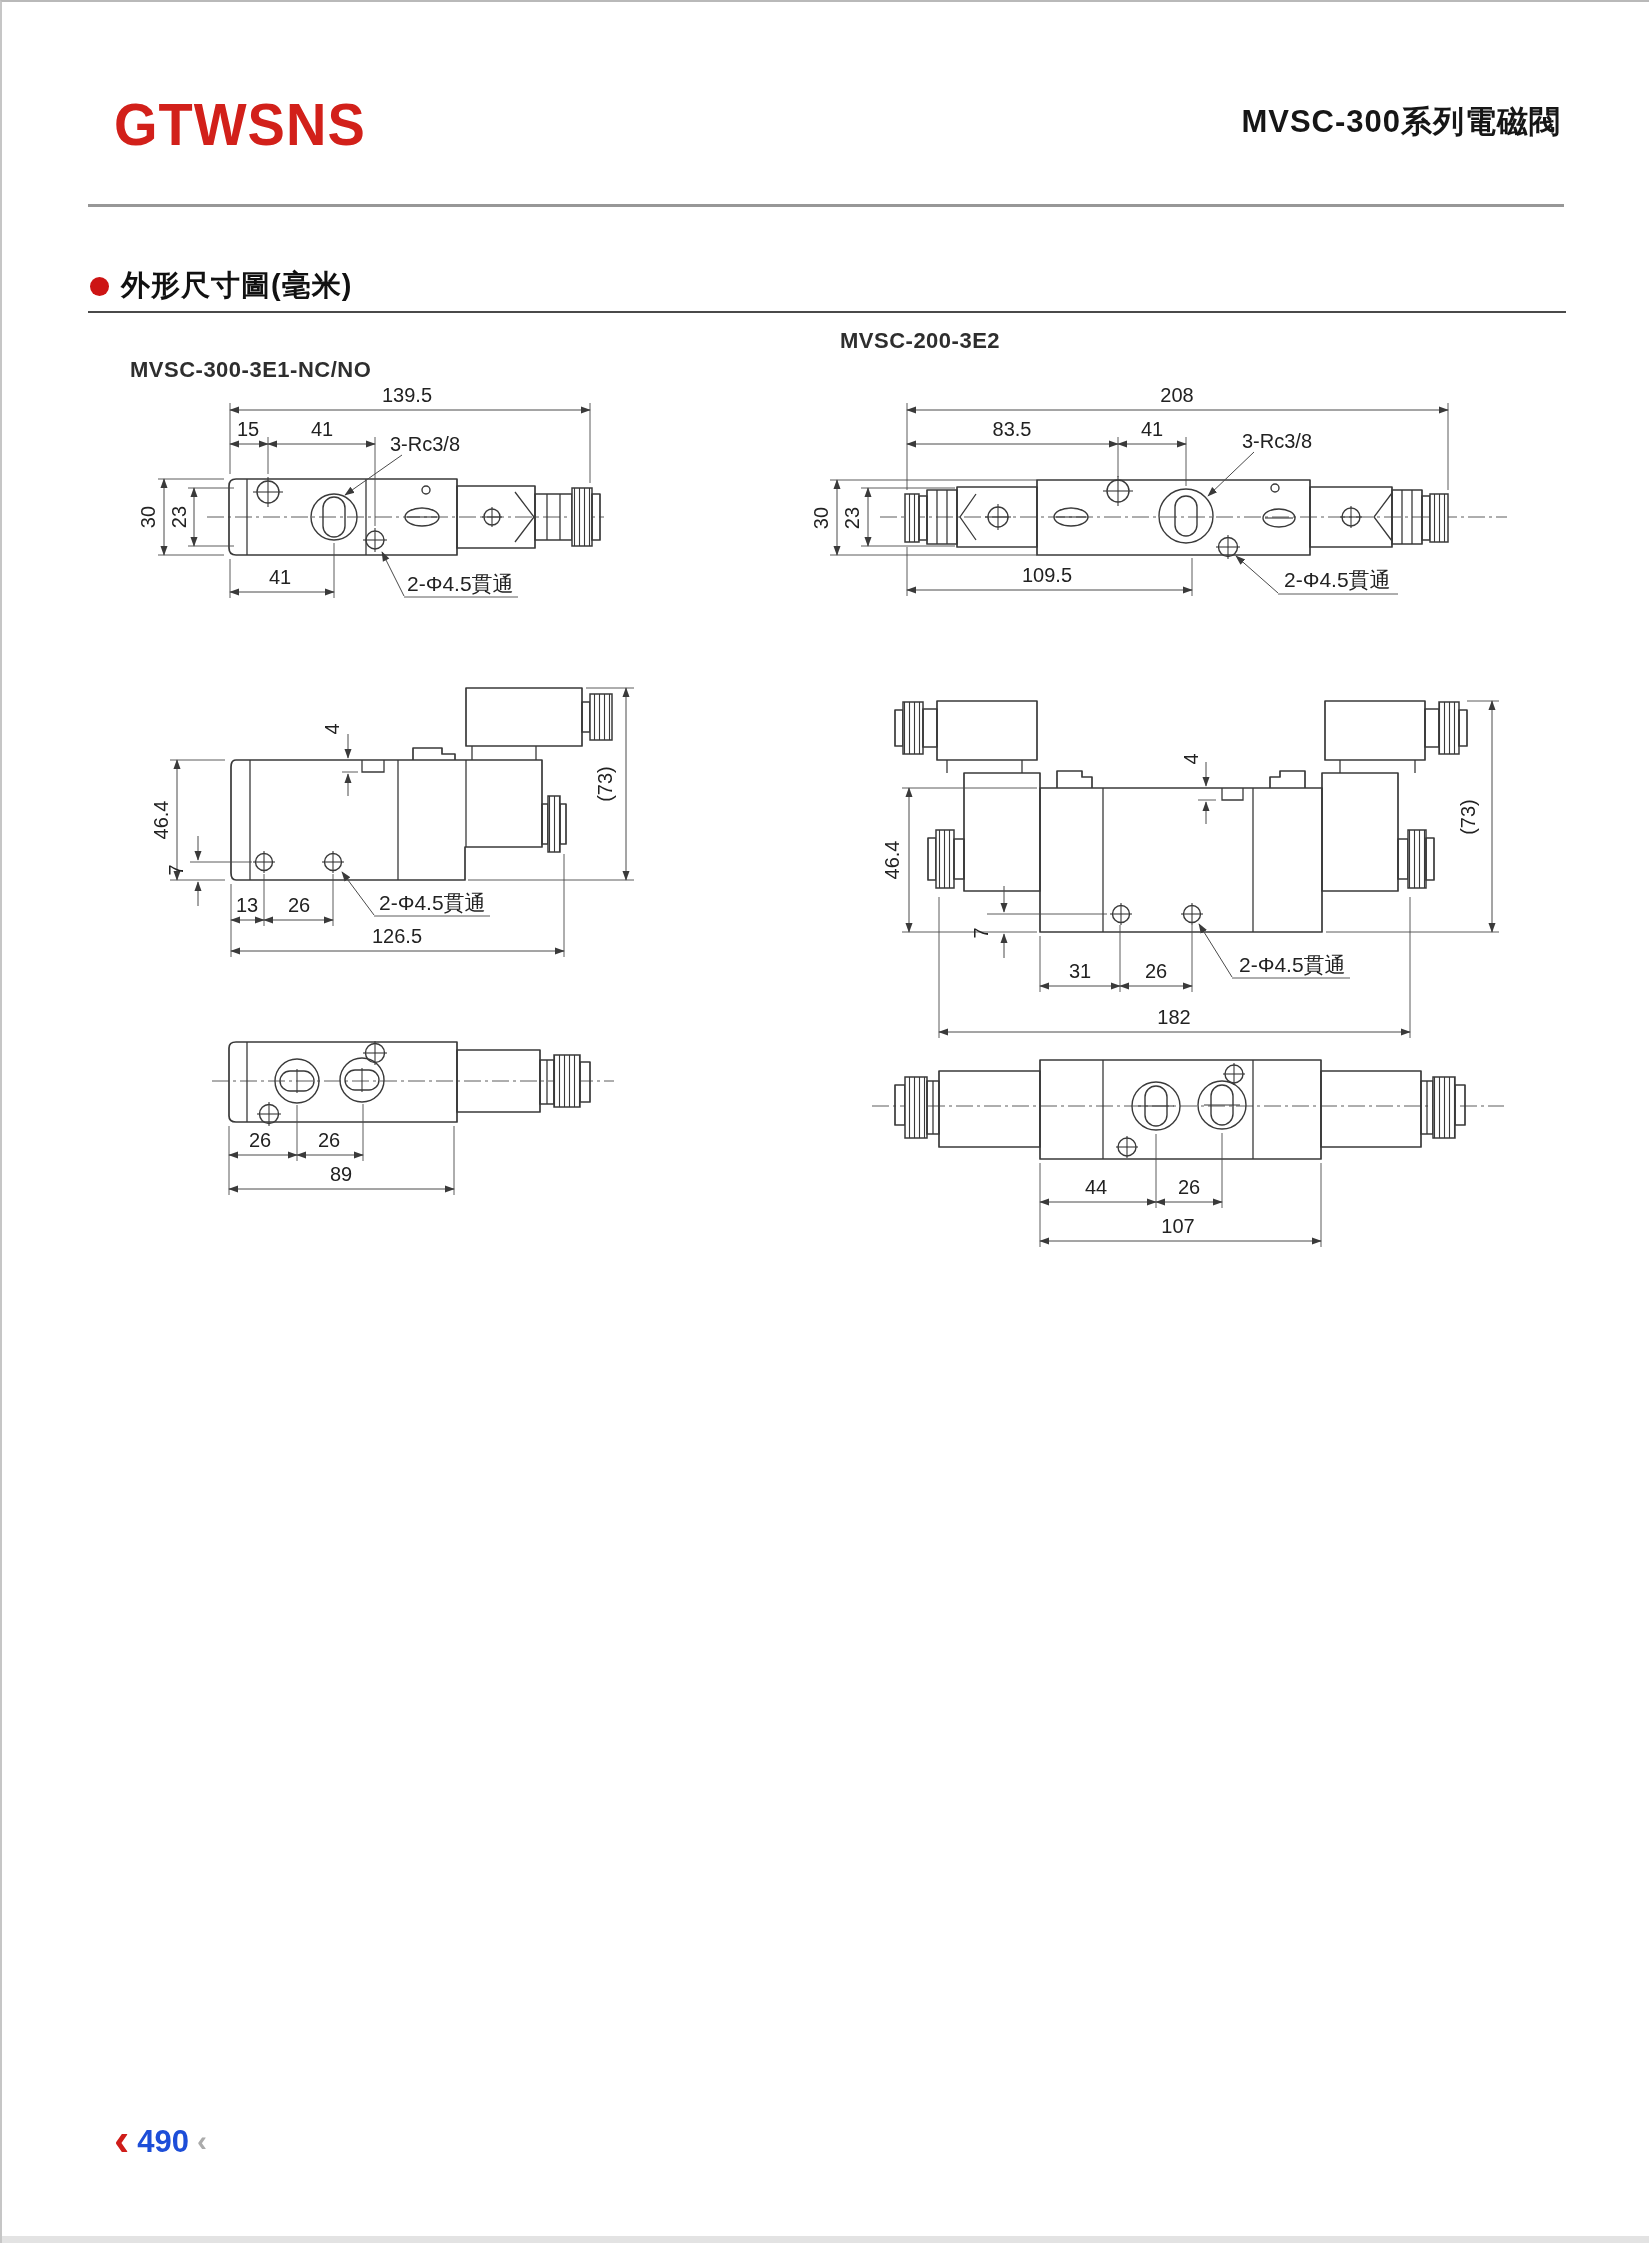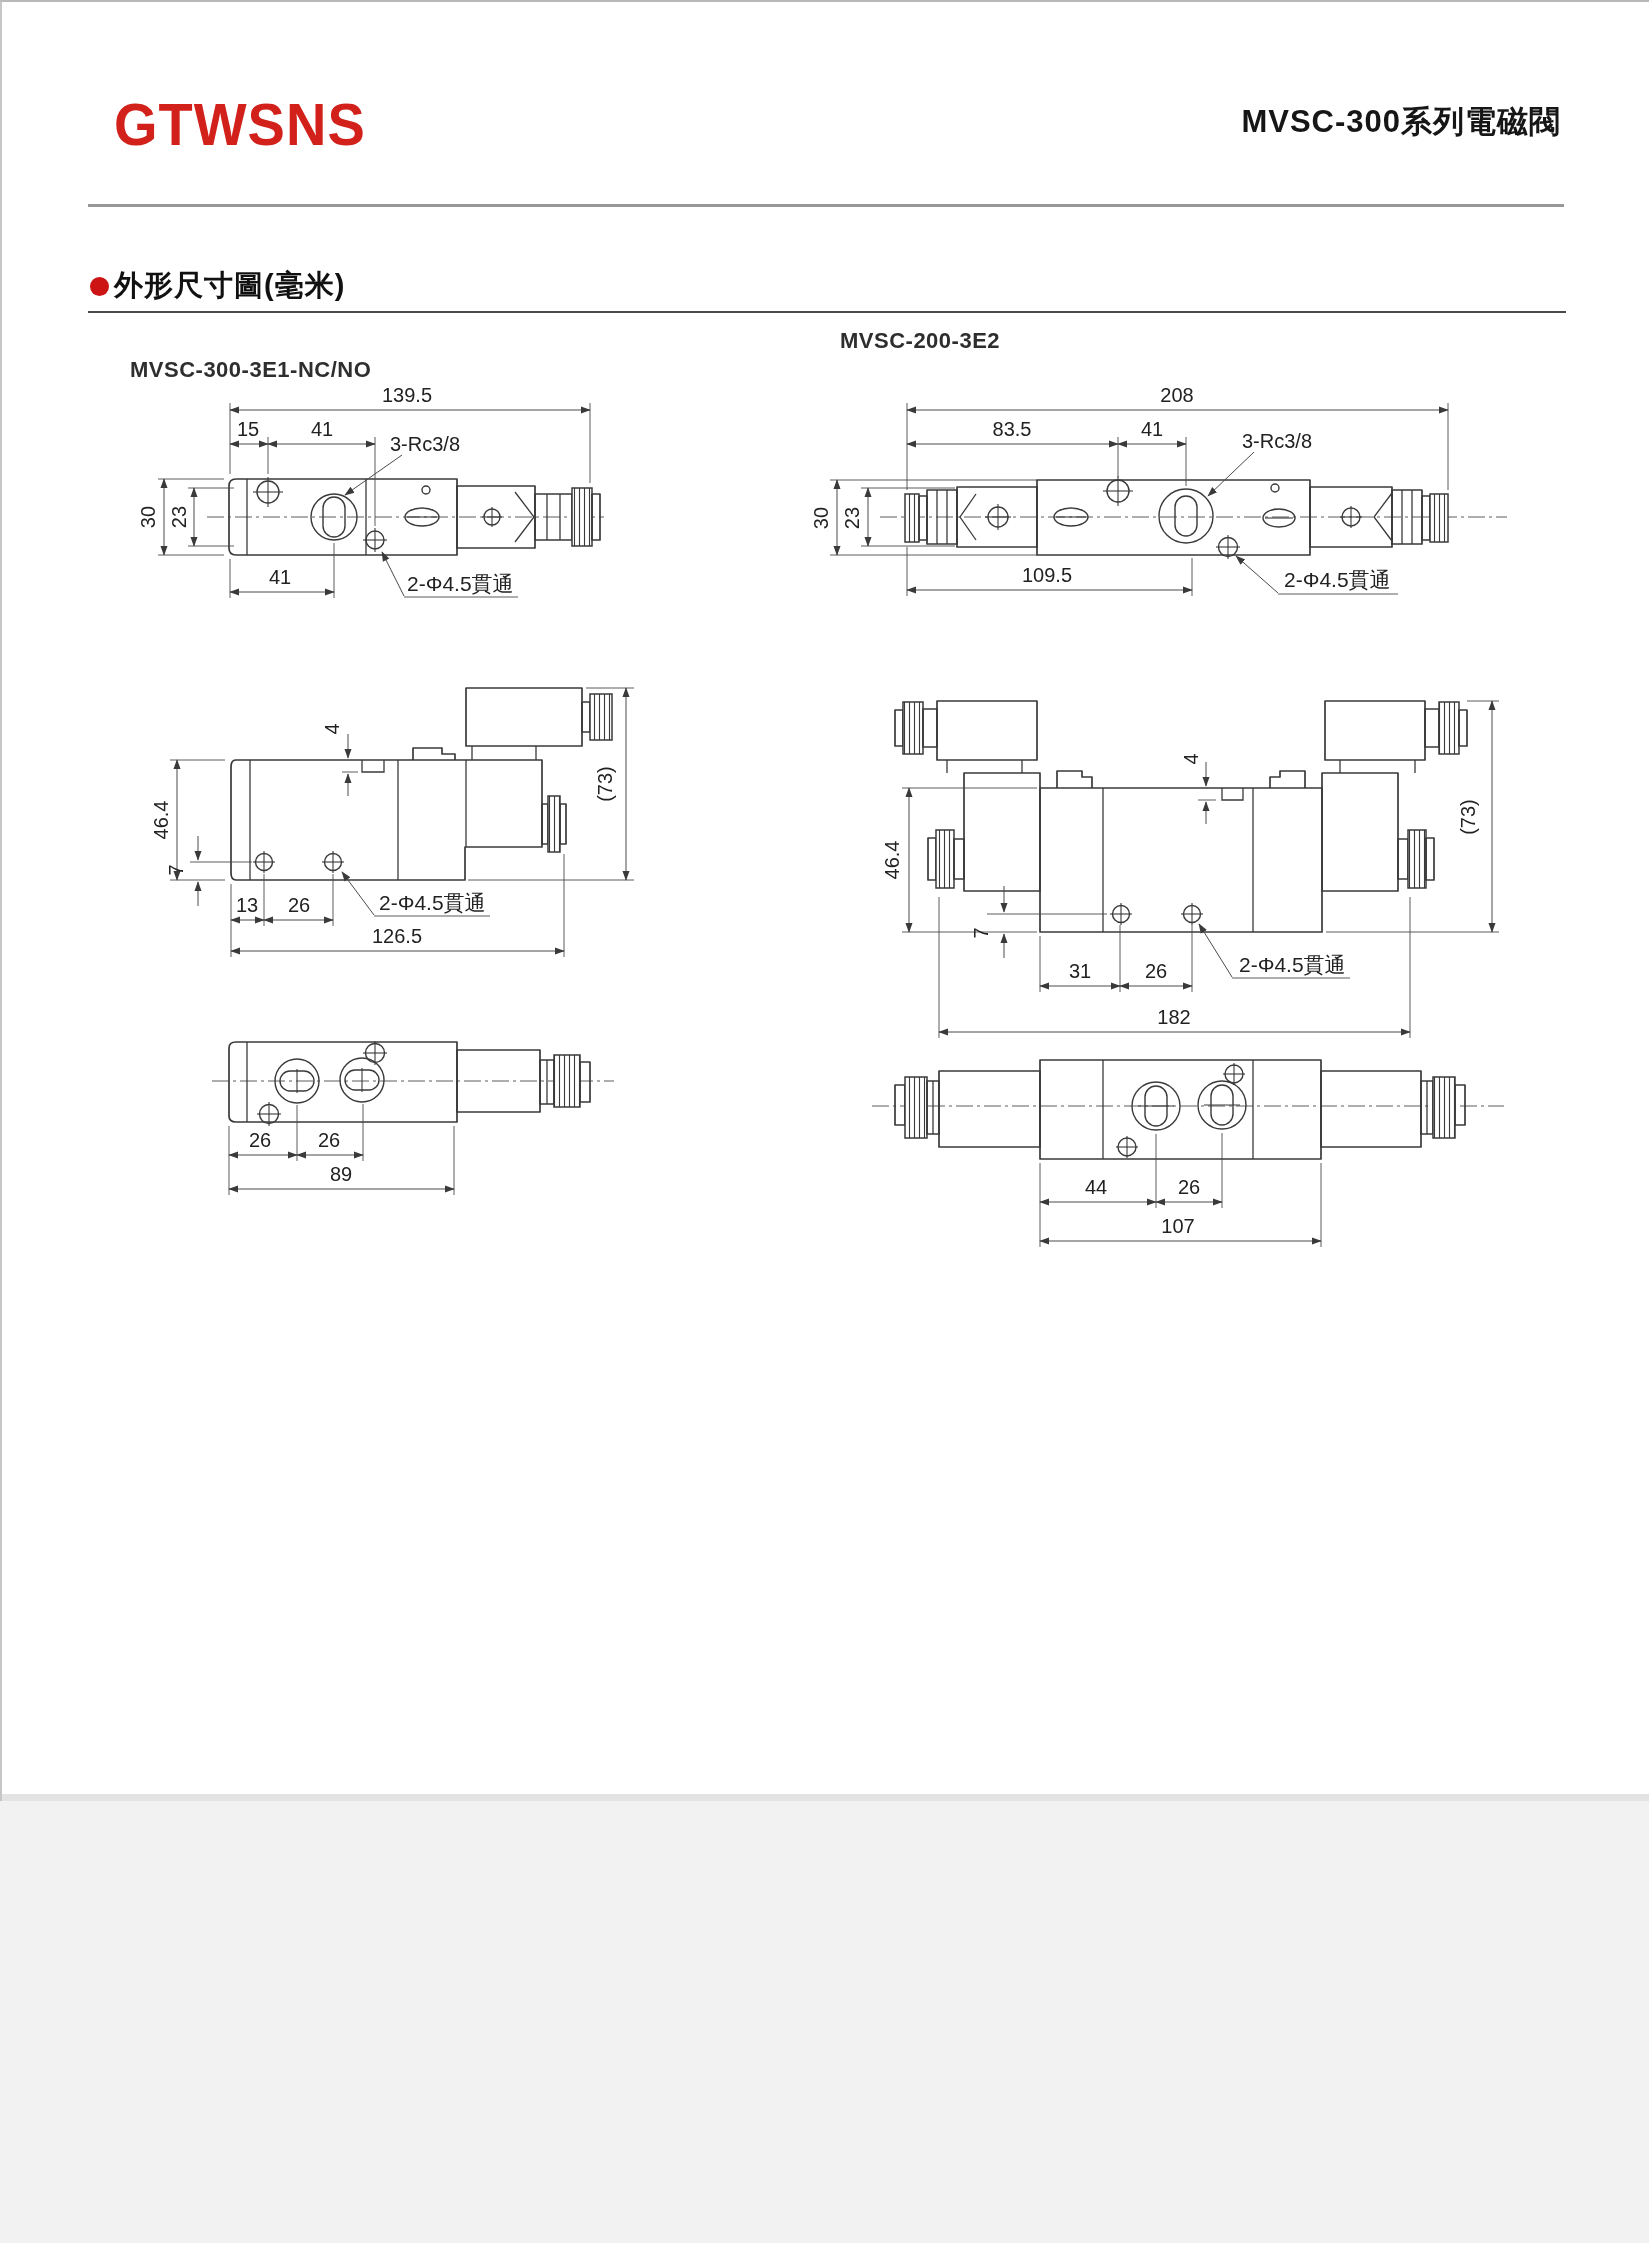--- a/index.html
+++ b/index.html
@@ -1,30 +1,30 @@
 <!DOCTYPE html>
 <html><head>
 <meta charset="utf-8">
 <style>
   html,body{margin:0;padding:0;background:#f2f2f2;}
   .page{
-    position:relative;width:1649px;height:1801px;background:#ffffff;
+    position:relative;width:1649px;height:2243px;background:#ffffff;
     font-family:"Liberation Sans",sans-serif;overflow:hidden;
     border-top:2px solid #b9b9b9;border-left:2px solid #c6c6c6;box-sizing:border-box;
   }
   .brand{
     position:absolute;left:112px;top:88px;font-size:56px;font-weight:800;
     letter-spacing:1px;color:#d2201a;transform:scaleY(1.05);transform-origin:left top;
   }
   .header-title{
     position:absolute;right:88px;top:99px;font-size:31px;font-weight:700;color:#161616;
     letter-spacing:1px;
   }
   .header-rule{position:absolute;left:86px;top:202px;width:1476px;height:3px;background:#979797;}
-  .section-row{position:absolute;left:88px;top:264px;display:flex;align-items:center;gap:5px;}
+  .section-row{position:absolute;left:88px;top:264px;display:flex;align-items:center;gap:12px;}
   .red-dot{width:19px;height:19px;border-radius:50%;background:#cd1414;flex:0 0 auto;}
   .section-title{font-size:29px;font-weight:700;color:#111;letter-spacing:1px;}
   .section-rule{position:absolute;left:86px;top:309px;width:1478px;height:2px;background:#4a4a4a;}
   .dwg-label{position:absolute;font-size:22px;font-weight:600;color:#2e2e2e;letter-spacing:0.5px;}
   .dwg-label.left{left:128px;top:326px;margin-top:29px;}
   .dwg-label.right{left:838px;top:326px;}
   .drawing-layer{position:absolute;left:0;top:0;width:1649px;height:2243px;}
   .footer{position:absolute;left:112px;top:2120px;display:flex;align-items:center;gap:8px;}
   .footer .chev-red{color:#cf1d1a;font-size:46px;font-weight:700;line-height:1;margin-top:-6px;}
   .footer .page-num{font-size:31px;font-weight:600;color:#1d4ed8;}

